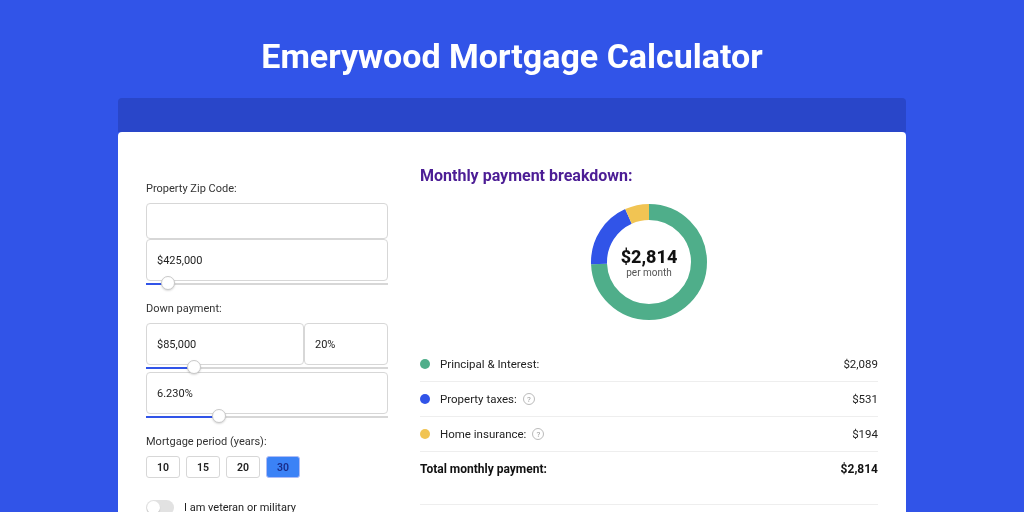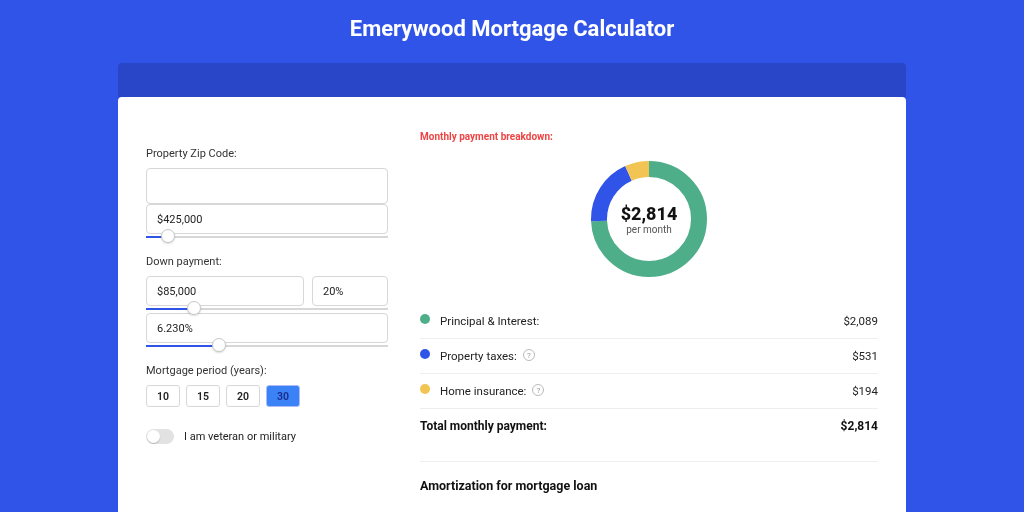--- a/index.html
+++ b/index.html
@@ -1,48 +1,48 @@
 <!DOCTYPE html>
 <html><head>
 <meta charset="utf-8">
 <style>
   *{box-sizing:border-box;margin:0;padding:0;font-family:-apple-system,BlinkMacSystemFont,"Segoe UI",Roboto,Arial,sans-serif}
   body{background:#3154e8;width:1024px;height:512px;overflow:hidden}
-  .page-title{color:#fff;font-size:22px;font-weight:700;text-align:center;padding:16px 0 22px}
+  .page-title{color:#fff;font-size:34px;font-weight:700;text-align:center;padding:36px 0 22px}
   .dark-strip{background:#2946c9;height:34px;width:788px;margin:0 auto;border-radius:4px 4px 0 0}
   .card{background:#fff;width:788px;margin:-34px auto 0;padding:34px 28px 0;min-height:420px;border-radius:4px;position:relative;top:34px}
   .cols{display:flex;gap:32px}
   .left{width:242px;flex:0 0 242px}
   .right{flex:1}
   .field-label{font-size:11px;color:#333;margin-bottom:8px;margin-top:14px}
   .left .field-label:first-child{margin-top:16px}
-  .text-input{width:100%;height:30px;border:1px solid #d7d7d7;border-radius:4px;padding:0 10px;font-size:11px;color:#222}
+  .text-input{width:100%;height:42px;border:1px solid #d7d7d7;border-radius:4px;padding:0 10px;font-size:11px;color:#222}
   .input-tall{height:36px}
   .slider-wrap{position:relative;height:8px;margin-top:-1px}
   .slider-track{position:absolute;left:0;right:0;top:3px;height:2px;background:#d7d7d7}
   .slider-fill{position:absolute;left:0;top:3px;height:2px;background:#3154e8}
   .slider-thumb{position:absolute;top:-4px;width:14px;height:14px;background:#fff;border:1px solid #c9c9c9;border-radius:50%;box-shadow:0 1px 2px rgba(0,0,0,.15);transform:translateX(-50%)}
-  .dp-row{display:flex;gap:8px}
+  .dp-row{display:flex;}
   .dp-row .text-input:first-child{flex:0 0 158px}
   .dp-row .text-input:last-child{flex:1}
   .period-row{display:flex;gap:6px;margin-top:2px}
   .period-btn{width:34px;height:22px;border:1px solid #d7d7d7;border-radius:3px;background:#fff;font-size:10.5px;font-weight:600;color:#222;display:flex;align-items:center;justify-content:center;cursor:pointer}
   .period-btn.active{background:#3b82f6;border-color:#aebcf6;color:#1a2c8a}
   .toggle-row{display:flex;align-items:center;gap:10px;margin-top:22px}
   .toggle{width:28px;height:15px;background:#e2e2e2;border-radius:10px;position:relative;cursor:pointer}
   .toggle-knob{position:absolute;left:1px;top:1px;width:13px;height:13px;background:#fff;border-radius:50%;box-shadow:0 1px 1px rgba(0,0,0,.2)}
   .toggle-label{font-size:11px;color:#222}
-  .section-title{font-size:10px;font-weight:700;color:#ef4444;margin-bottom:14px}
+  .section-title{font-size:16px;font-weight:700;color:#4c1d95;margin-bottom:14px}
   .donut-wrap{display:flex;justify-content:center;margin:6px 0 22px}
   .donut{position:relative;width:126px;height:126px}
   .donut svg{transform:rotate(-90deg)}
   .donut-center{position:absolute;inset:0;display:flex;flex-direction:column;align-items:center;justify-content:center}
   .donut-value{font-size:18px;font-weight:800;color:#111}
   .donut-sub{font-size:10px;color:#555}
-  .legend-row{display:flex;padding:10px 0;border-top:1px solid #eee;font-size:11.5px;color:#222}
+  .legend-row{display:flex;align-items:center;padding:10px 0;border-top:1px solid #eee;font-size:11.5px;color:#222}
   .legend-row:first-of-type{border-top:none}
   .legend-dot{width:10px;height:10px;border-radius:50%;margin-right:10px;flex:0 0 10px}
   .legend-label{flex:0 0 auto}
   .info-icon{width:12px;height:12px;border:1px solid #bbb;border-radius:50%;margin-left:6px;font-size:8px;color:#999;display:inline-flex;align-items:center;justify-content:center}
   .legend-spacer{flex:1}
   .legend-val{font-weight:400}
   .total-row{display:flex;align-items:flex-start;padding:10px 0;border-top:1px solid #eee;font-size:12px;font-weight:700;color:#111}
   .total-row .legend-spacer{flex:1}
   .amort{margin-top:18px;border-top:1px solid #eee;padding-top:16px}
   .amort-title{font-size:12.5px;font-weight:700;color:#111;margin-bottom:12px}

